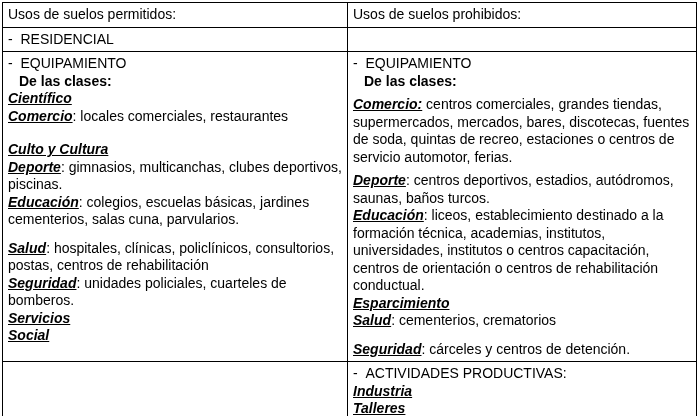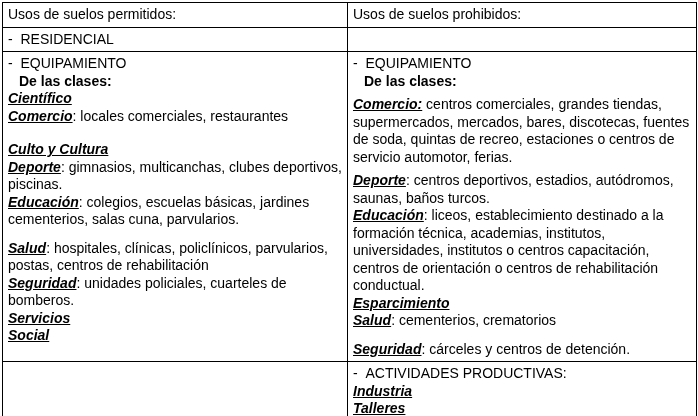--- a/index.html
+++ b/index.html
@@ -103,21 +103,21 @@
             <span class="iu">Culto y Cultura</span>
           </p>
           <p class="blk tight">
             <span class="iu">Deporte</span><span>: gimnasios, multicanchas, clubes deportivos, piscinas.</span>
           </p>
           <p class="blk tight">
             <span class="iu">Educación</span><span>: colegios, escuelas básicas, jardines cementerios, salas cuna, parvularios.</span>
           </p>
           <div class="gap-md"></div>
           <p class="blk tight">
-            <span class="iu">Salud</span><span>: hospitales, clínicas, policlínicos, parvularios, postas, centros de rehabilitación</span>
+            <span class="iu">Salud</span><span>: hospitales, clínicas, policlínicos, consultorios, postas, centros de rehabilitación</span>
           </p>
           <p class="blk tight">
             <span class="iu">Seguridad</span><span>: unidades policiales, cuarteles de bomberos.</span>
           </p>
           <p class="blk tight">
             <span class="iu">Servicios</span>
           </p>
           <p class="blk tight">
             <span class="iu">Social</span>
           </p>

